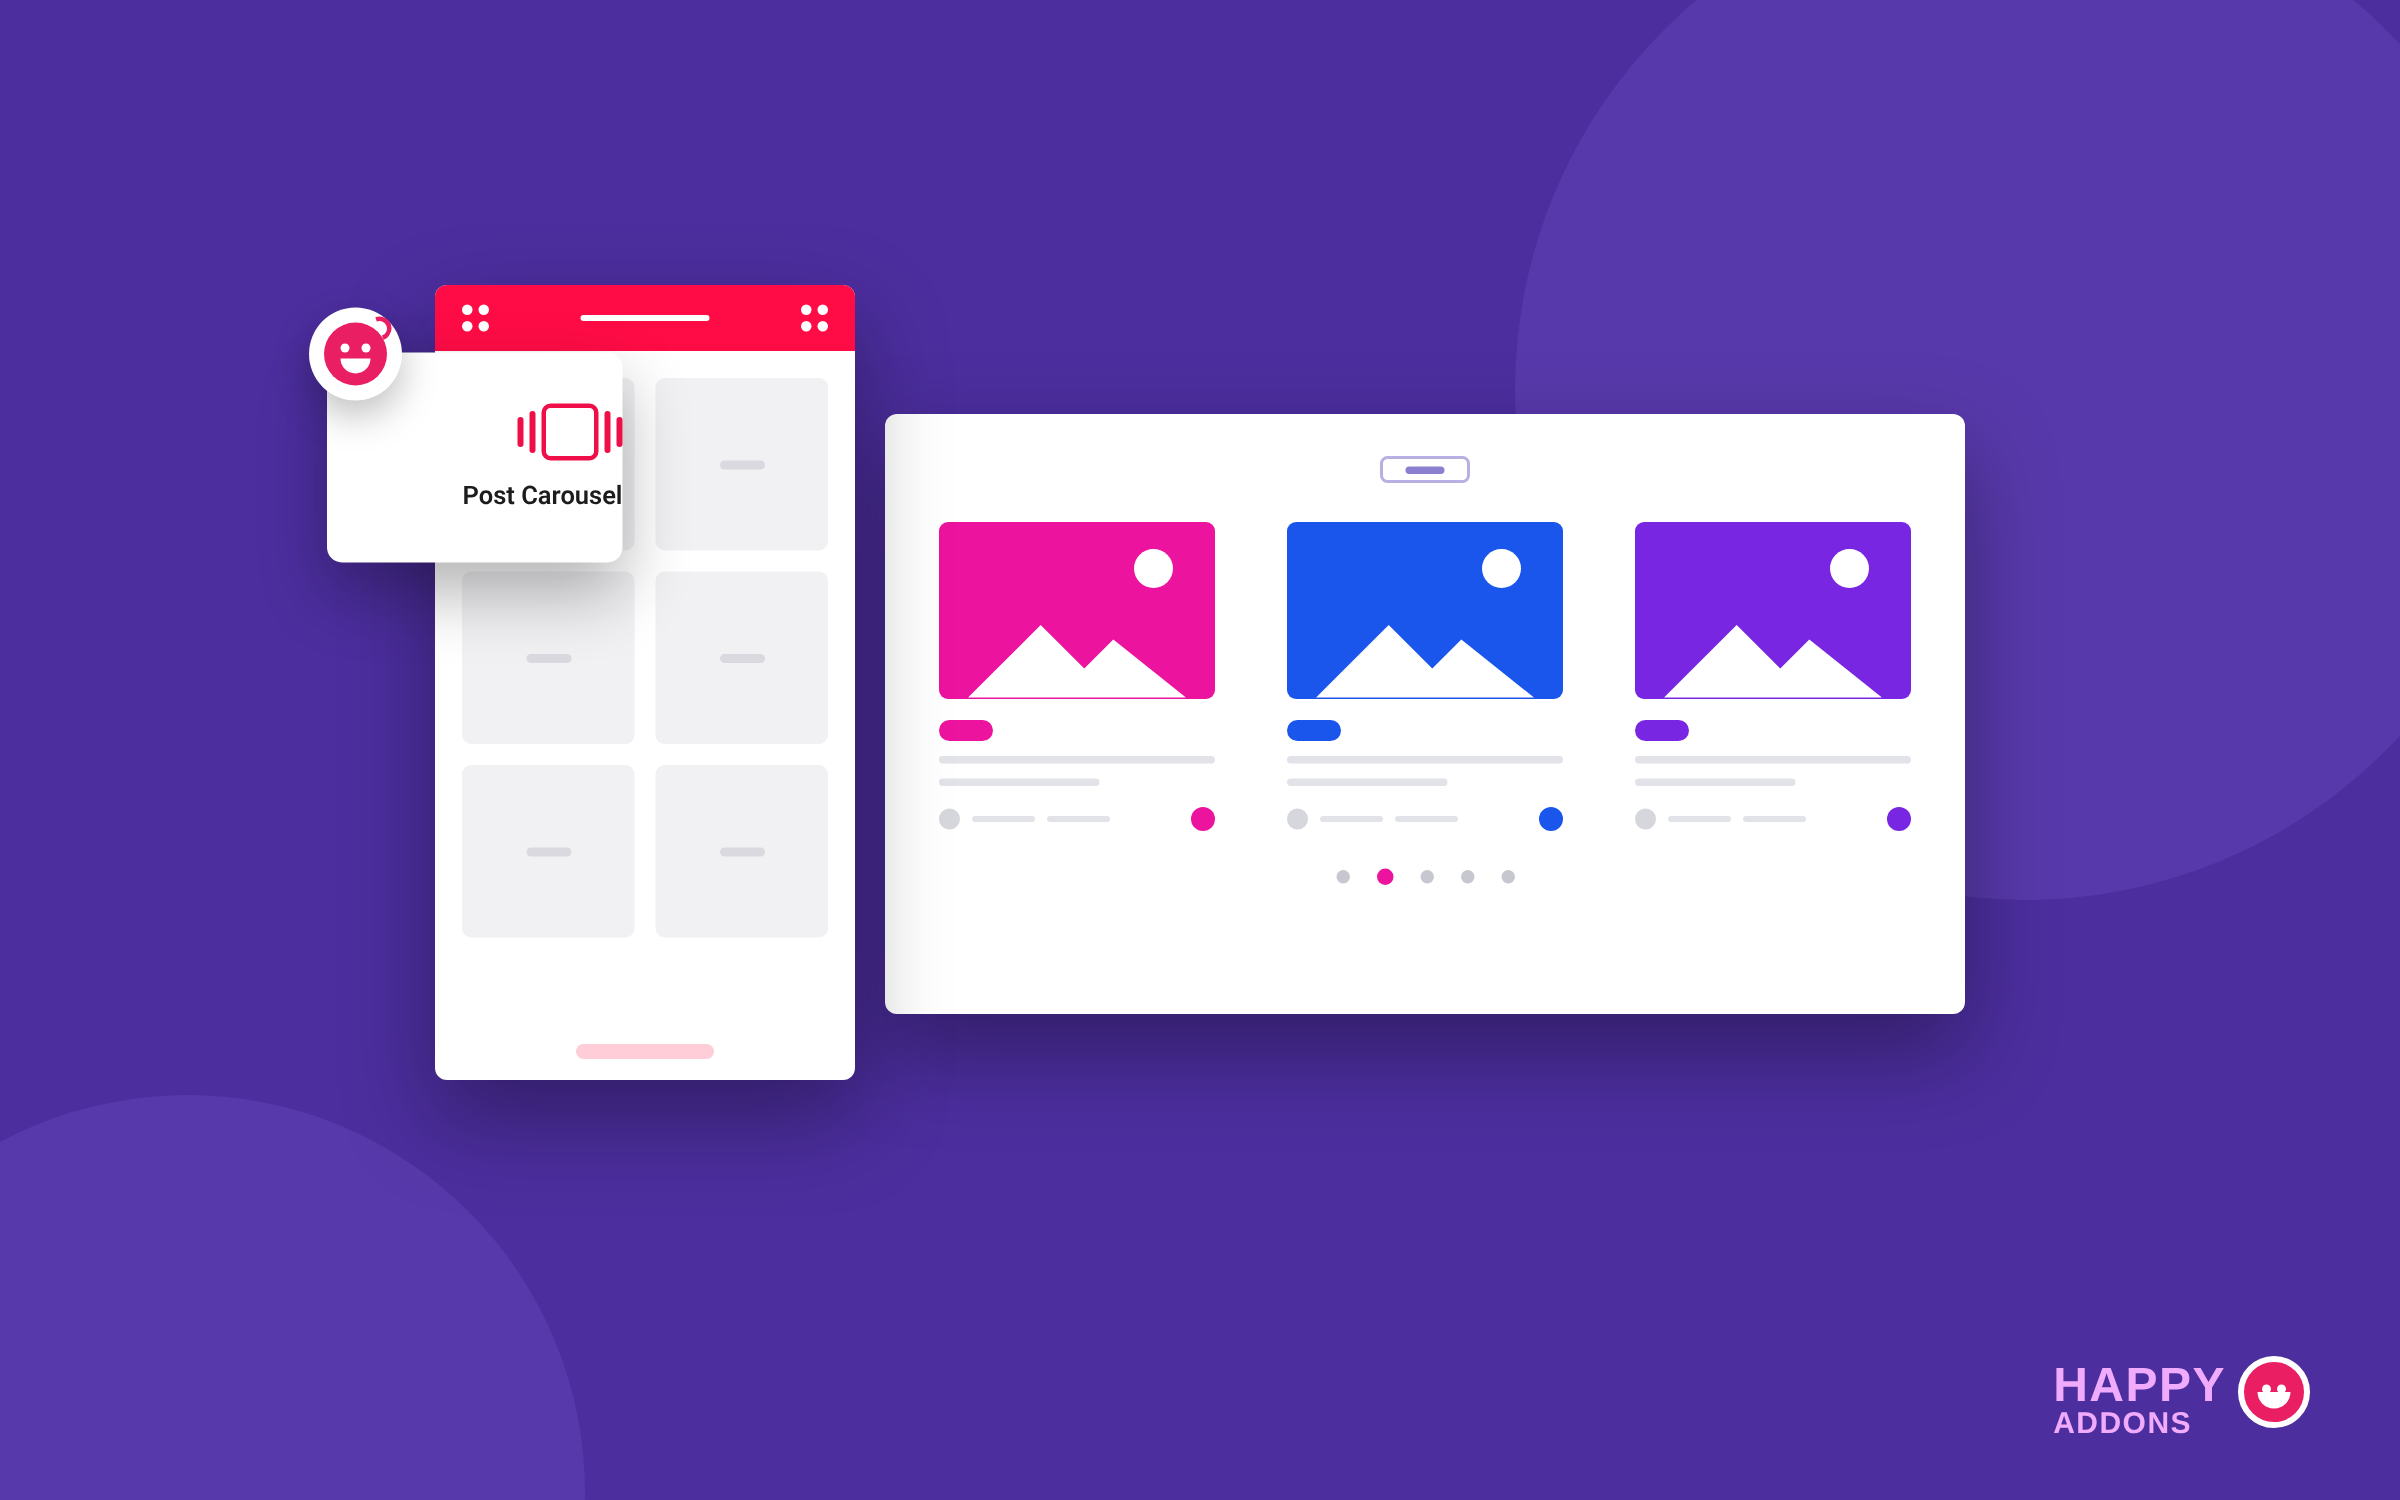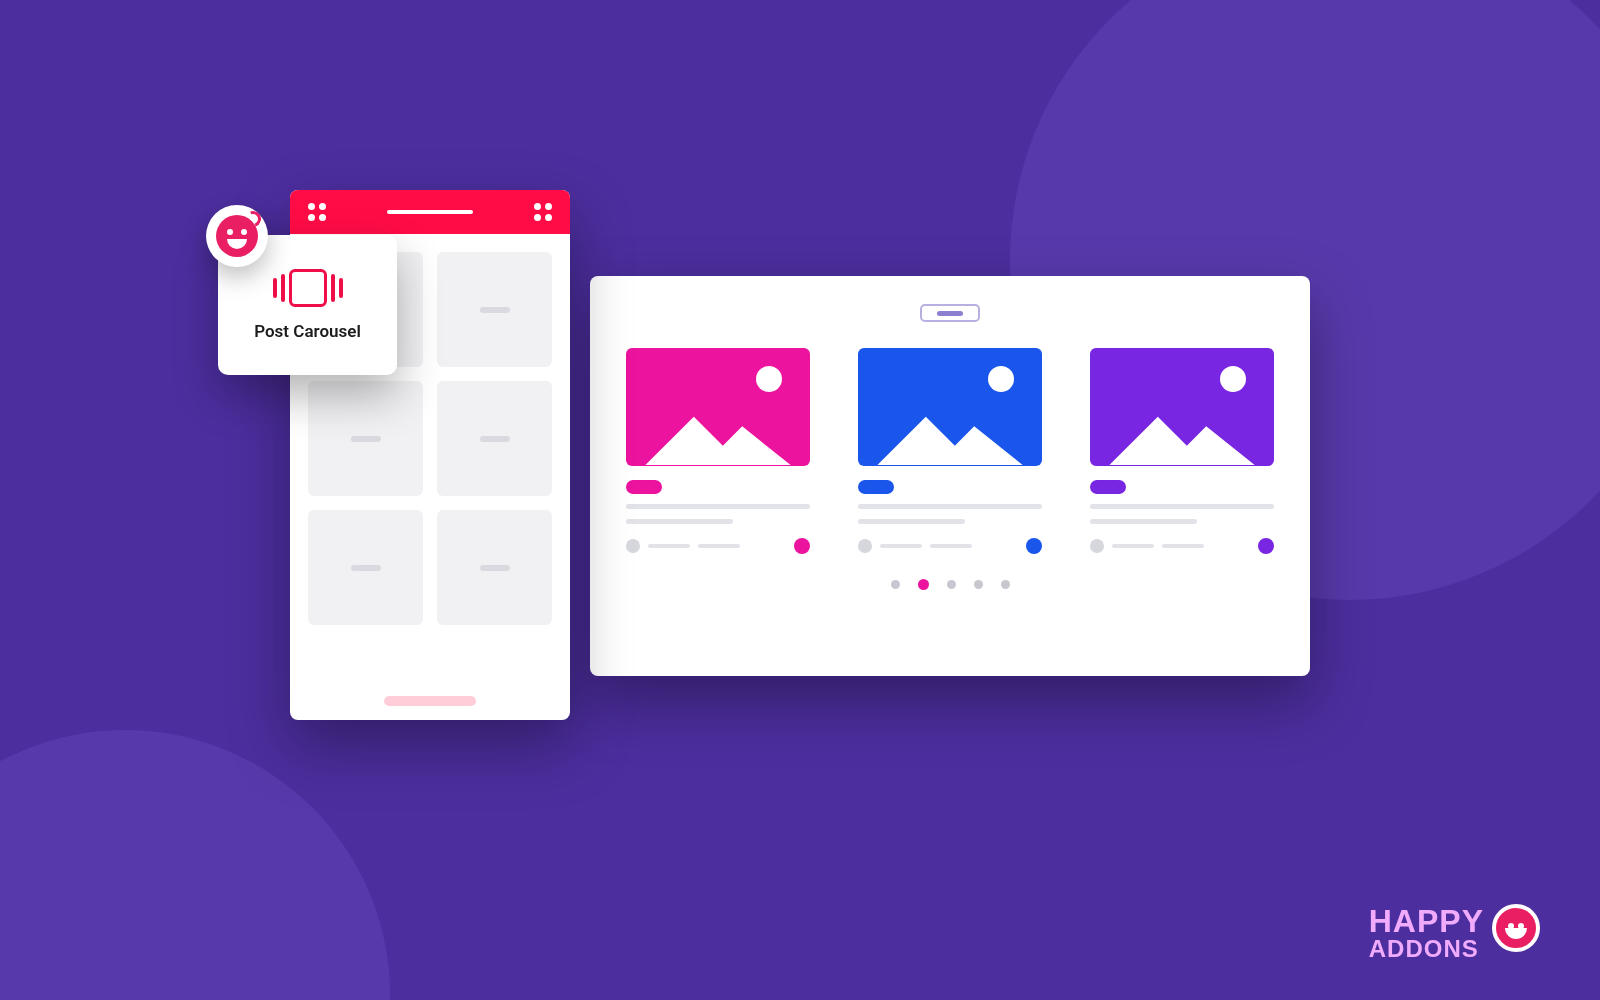--- a/index.html
+++ b/index.html
@@ -55,24 +55,24 @@
 }
 .wslot-line { width: 30px; height: 6px; background: #d9d9df; border-radius: 3px; }
 .panel-home {
   position:absolute; bottom: 14px; left: 50%; transform: translateX(-50%);
   width: 92px; height: 10px; background: #ffcdd7; border-radius: 5px;
 }
 
 
 .widget-card {
   position: absolute; top: 235px; left: 218px;
-  width: 179px; height: 140px;
+  width: 197px; height: 140px;
   background: #fff; border-radius: 10px;
   box-shadow: 0 20px 45px rgba(0,0,0,.3);
-  display:flex; flex-direction:column; align-items:center; justify-content:center; gap:14px;
+  display:flex; flex-direction:column; align-items:flex-end; justify-content:center; gap:14px;
 }
 .widget-card-label { font-size: 17px; font-weight: 600; color:#1c1c1c; }
 .carousel-icon { display:flex; align-items:center; gap:4px; }
 .carousel-icon .side { width:4px; height:28px; background:#ef0e47; border-radius:2px; }
 .carousel-icon .side.short { height:20px; }
 .carousel-icon .mid { width:38px; height:38px; border:3px solid #ef0e47; border-radius:6px; }
 
 
 .badge {
   position:absolute; top: 205px; left: 206px;
@@ -116,21 +116,21 @@
 .dot-accent.c1{background:#ec139e;} .dot-accent.c2{background:#1a55ec;} .dot-accent.c3{background:#7826e1;}
 
 .pager{ display:flex; gap:18px; margin-top:26px;}
 .pdot{width:9px;height:9px;border-radius:50%;background:#c7c7cf;}
 .pdot.active{background:#ec139e; width:11px; height:11px; margin-top:-1px;}
 
 
 .brand{ position:absolute; bottom:38px; right:50px; display:flex; align-items:center; gap:8px;}
 .brand-text{ font-family: "Arial Black", sans-serif; font-weight:900; color:#f0abfc; line-height:1; text-align:left;}
 .brand-text .l1{ font-size:32px; letter-spacing:1px;}
-.brand-text .l2{ font-size:24px; letter-spacing:1px;}
+.brand-text .l2{ font-size:20px; letter-spacing:1px;}
 .brand-face-wrap{ position:relative; width:58px; height:58px;}
 .brand-face{ width:48px;height:48px;border-radius:50%; background:#e91e63; border:4px solid #fff; position:relative; overflow:hidden;}
 .brand-face .eye{position:absolute;width:6px;height:6px;background:#fff;border-radius:50%;top:15px;}
 .brand-face .eye.l{left:12px;} .brand-face .eye.r{right:12px;}
 .brand-face .mouth{position:absolute;bottom:9px;left:50%;transform:translateX(-50%);width:22px;height:11px;background:#fff;border-radius:0 0 14px 14px;}
 </style>
 </head>
 <body>
 
 <div class="bg-shape-1"></div>

